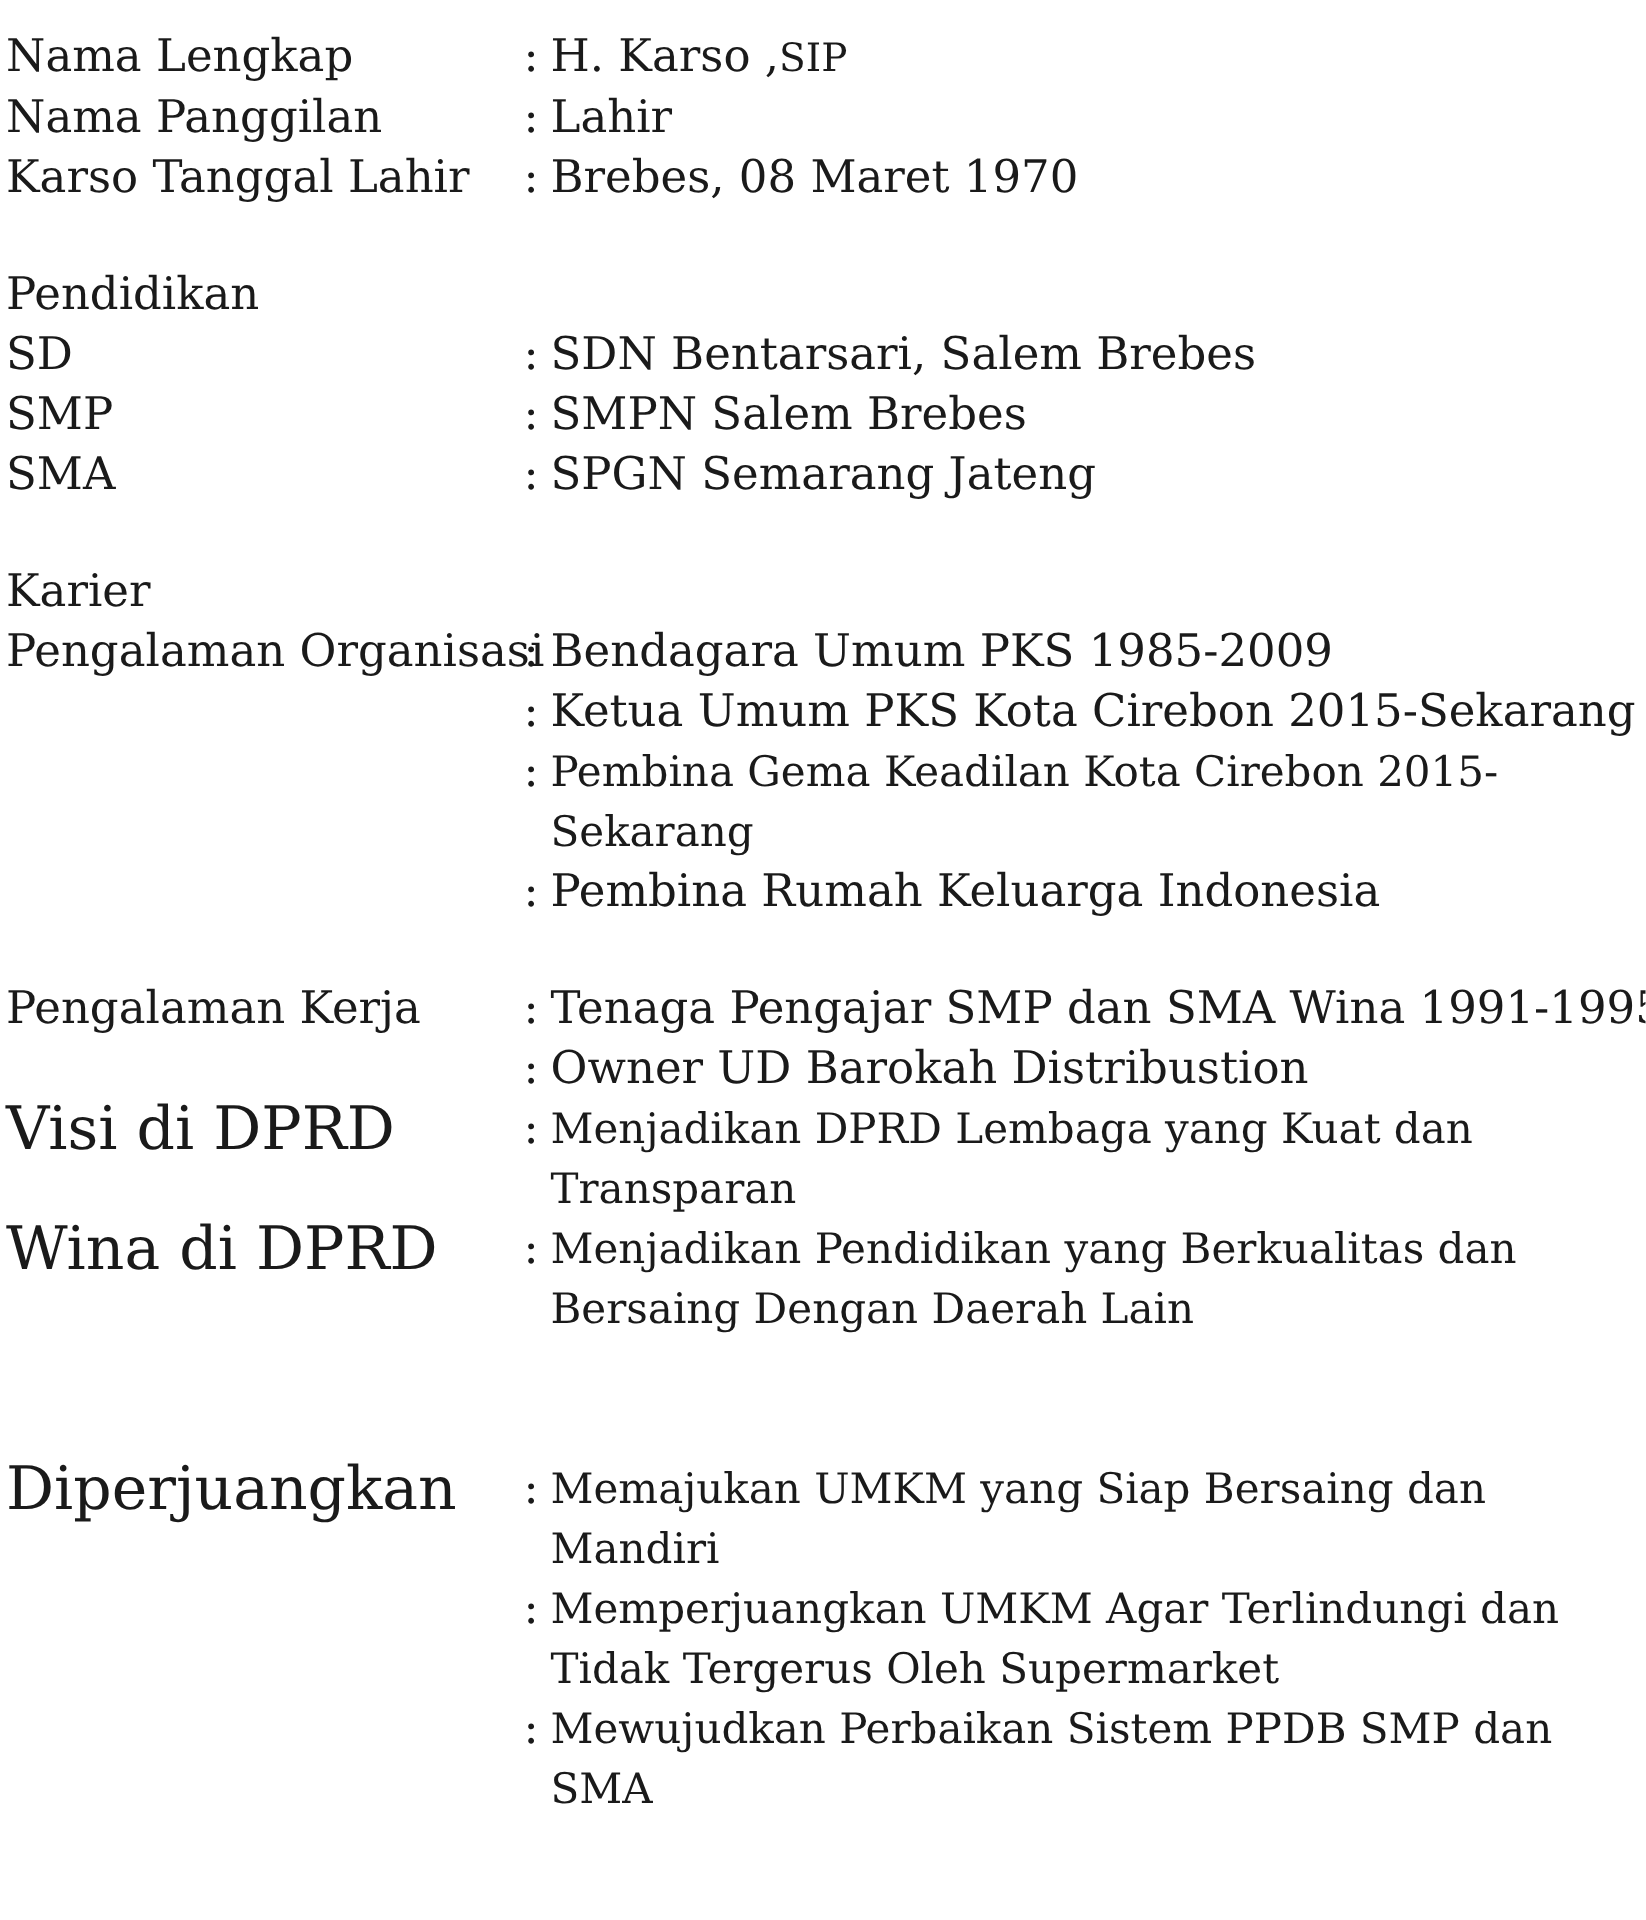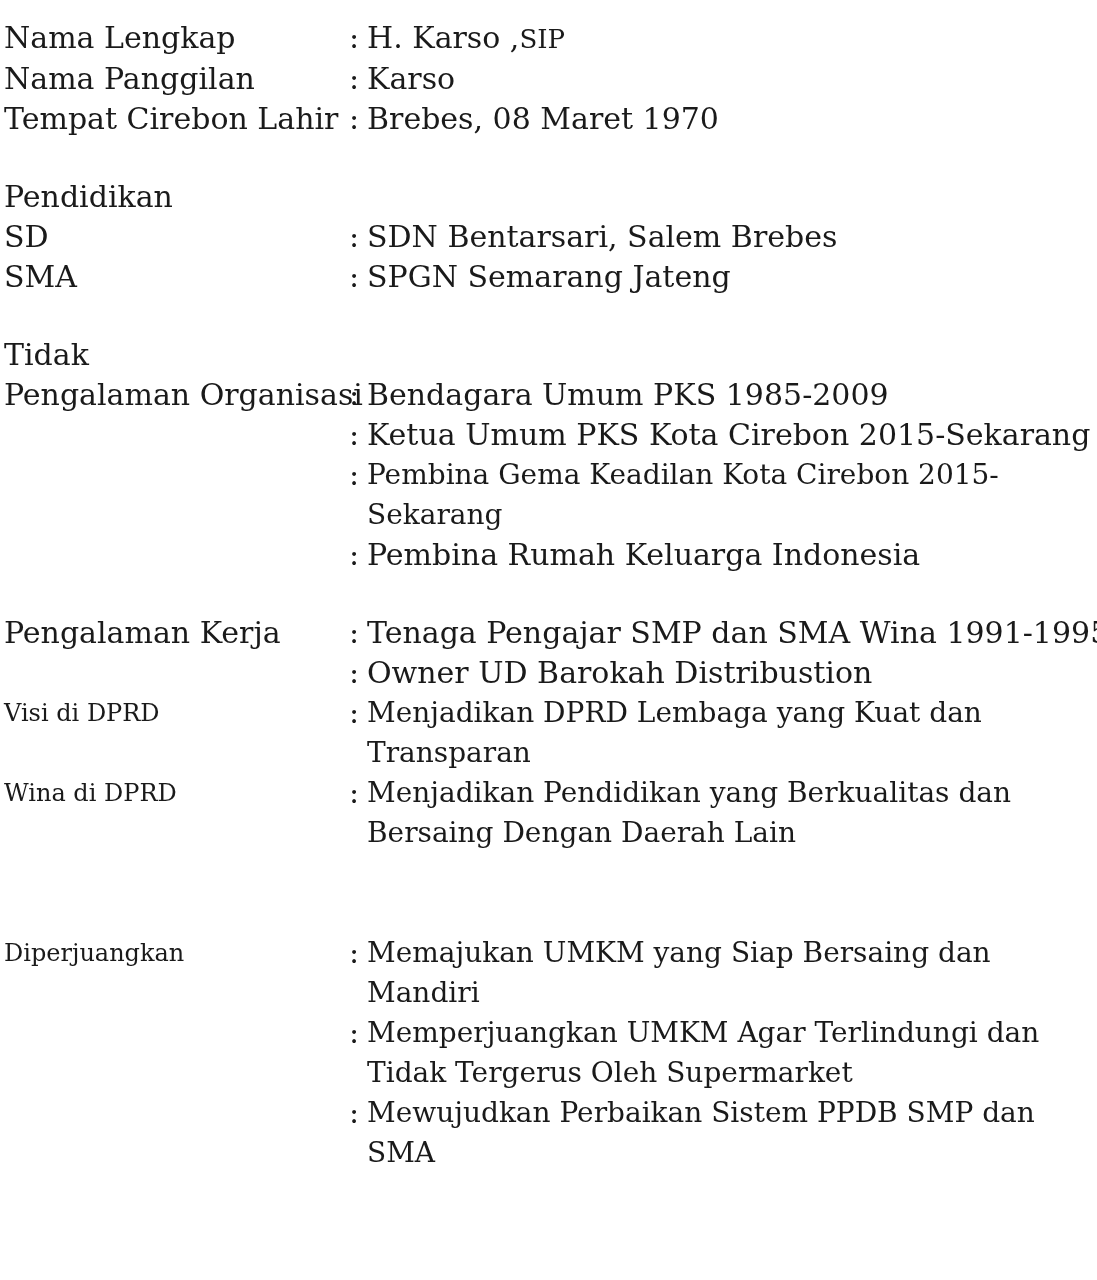--- a/index.html
+++ b/index.html
@@ -38,21 +38,21 @@
   }
   .col-value {
     width: auto;
   }
   .row-line td {
     font-size: 30px;
     line-height: 40px;
     white-space: nowrap;
   }
   .label {
-    font-size: 24px;
+    font-size: 40px;
     line-height: 40px;
   }
   .value {
     font-size: 28px;
     line-height: 40px;
   }
   .value-wrap {
     white-space: normal;
   }
   .colon {
@@ -82,54 +82,59 @@
     <tbody>
 
       <tr class="row-line">
         <td class="label">Nama Lengkap</td>
         <td class="colon">:</td>
         <td class="value"><span>H. Karso ,</span><span class="small-suffix">SIP</span></td>
       </tr>
       <tr class="row-line">
         <td class="label">Nama Panggilan</td>
         <td class="colon">:</td>
-        <td class="value">Karso</td>
-      </tr>
-      <tr class="row-line">
-        <td class="label">Tempat Cirebon Lahir</td>
+        <td class="value">Lahir</td>
+      </tr>
+      <tr class="row-line">
+        <td class="label">Karso Tanggal Lahir</td>
         <td class="colon">:</td>
         <td class="value">Brebes, 08 Maret 1970</td>
       </tr>
 
       <tr class="spacer-row">
           <td colspan="3"></td>
         </tr>
 
       <tr class="row-line">
         <td class="label">Pendidikan</td>
         <td></td>
         <td></td>
       </tr>
       <tr class="row-line">
         <td class="label">SD</td>
         <td class="colon">:</td>
         <td class="value">SDN Bentarsari, Salem Brebes</td>
       </tr>
       <tr class="row-line">
+        <td class="label">SMP</td>
+        <td class="colon">:</td>
+        <td class="value">SMPN Salem Brebes</td>
+      </tr>
+      <tr class="row-line">
         <td class="label">SMA</td>
         <td class="colon">:</td>
         <td class="value">SPGN Semarang Jateng</td>
       </tr>
 
       <tr class="spacer-row">
           <td colspan="3"></td>
         </tr>
 
       <tr class="row-line">
-        <td class="label">Tidak</td>
+        <td class="label">Karier</td>
         <td></td>
         <td></td>
       </tr>
       <tr class="row-line">
         <td class="label">Pengalaman Organisasi</td>
         <td class="colon">:</td>
         <td class="value">Bendagara Umum PKS 1985-2009</td>
       </tr>
       <tr class="row-line">
         <td></td>

